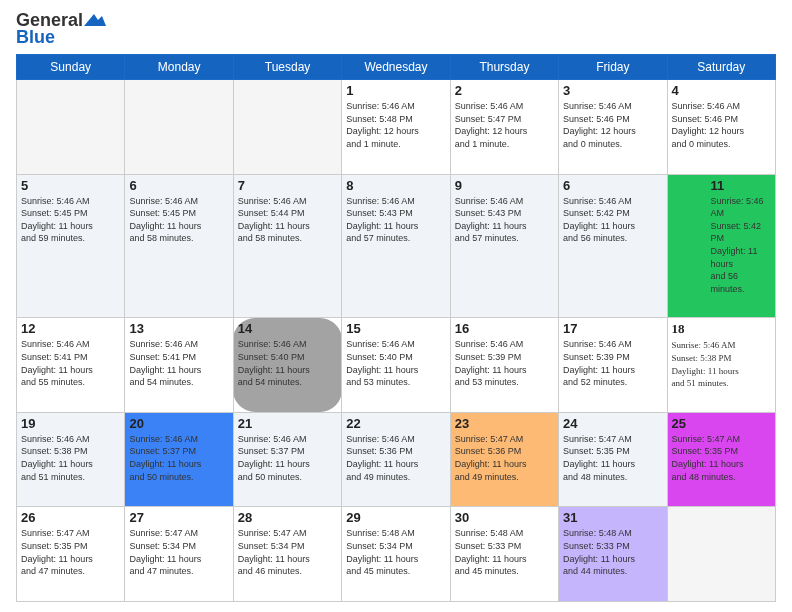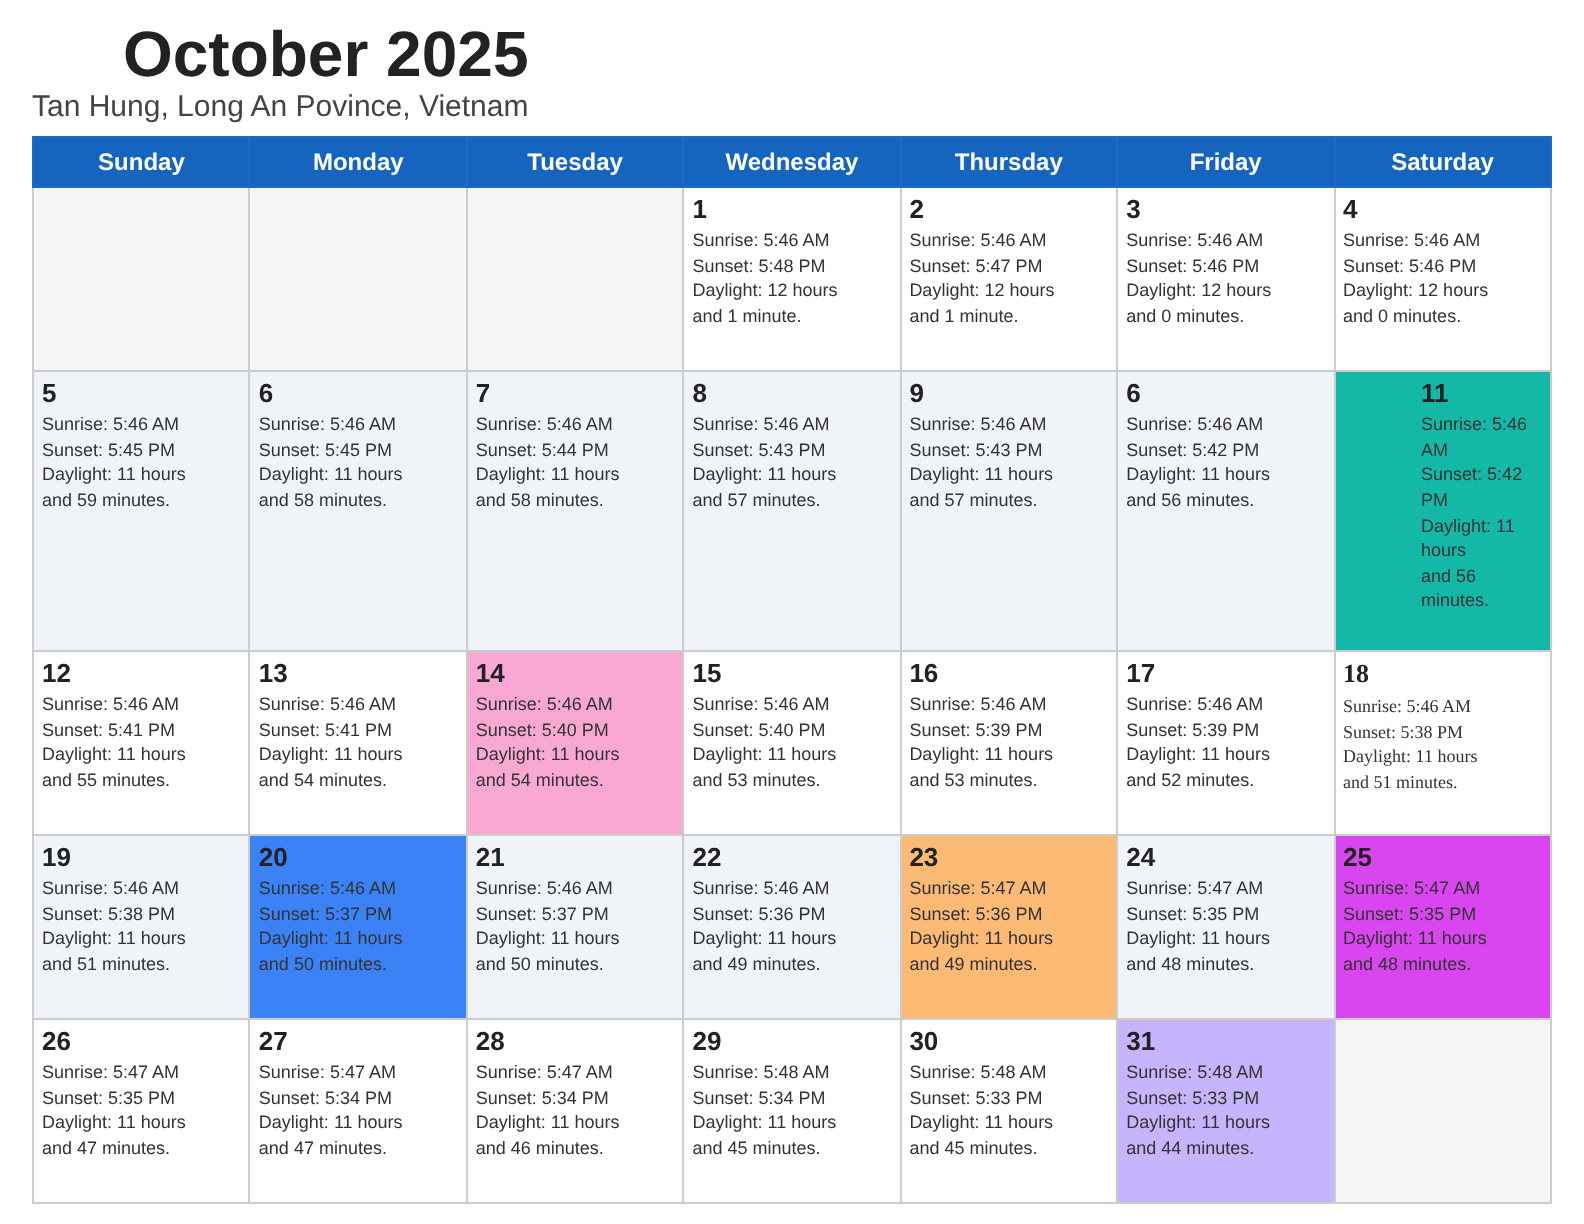--- a/index.html
+++ b/index.html
@@ -49,21 +49,21 @@
       flex: 1;
       border: 1px solid #ccc;
       border-collapse: collapse;
       width: 100%;
       table-layout: fixed;
     }
     .calendar th {
       background: #1565c0;
       color: #fff;
       font-size: 12px;
-      font-weight: bold;
+      font-weight: normal;
       text-align: center;
       padding: 5px 2px;
       border: 1px solid #1a6cc8;
     }
     .calendar td {
       border: 1px solid #ccc;
       vertical-align: top;
       padding: 3px 4px;
       font-size: 9.5px;
       color: #333;
@@ -81,23 +81,28 @@
       font-size: 9px;
       line-height: 1.4;
       color: #333;
     }
   </style>
 </head>
 <body>
 
 <div class="page">
   <div class="header">
-    <div class="title-block">
-      <div class="month-title">October 2025</div>
-      <div class="location-title">Tan Hung, Long An Povince, Vietnam</div>
+    <div class="logo">
+      <div class="logo-row">
+        <span style="font-size:18px;font-weight:bold;color:#333;">General</span>
+        <svg width="22" height="16" viewBox="0 0 22 16" style="margin-left:1px;margin-top:-2px;">
+          <polygon points="0,14 10,2 14,8 18,4 22,14" fill="#1565c0"></polygon>
+        </svg>
+      </div>
+      <span style="font-size:18px;font-weight:bold;color:#1565c0;margin-top:-4px;">Blue</span>
     </div>
   </div>
 
   <table class="calendar">
     <thead>
       <tr>
 
       <th>Sunday</th>
           <th>Monday</th>
           <th>Tuesday</th>
@@ -177,21 +182,21 @@
 Daylight: 11 hours
 and 57 minutes.</div>
           </td>
           <td style="background-color: rgb(240, 244, 248);">
             <span class="day-num">6</span>
             <div class="day-info" style="white-space: pre-line;">Sunrise: 5:46 AM
 Sunset: 5:42 PM
 Daylight: 11 hours
 and 56 minutes.</div>
           </td>
-          <td style="background-color: #14b8a6; padding-left: 43px;">
+          <td style="background-color: #22c55e; padding-left: 43px;">
             <span class="day-num">11</span>
             <div class="day-info" style="white-space: pre-line;">Sunrise: 5:46 AM
 Sunset: 5:42 PM
 Daylight: 11 hours
 and 56 minutes.</div>
           </td>
         </tr>
         <tr>
           <td style="background-color: rgb(255, 255, 255);">
             <span class="day-num">12</span>
@@ -200,21 +205,21 @@
 Daylight: 11 hours
 and 55 minutes.</div>
           </td>
           <td style="background-color: rgb(255, 255, 255);">
             <span class="day-num">13</span>
             <div class="day-info" style="white-space: pre-line;">Sunrise: 5:46 AM
 Sunset: 5:41 PM
 Daylight: 11 hours
 and 54 minutes.</div>
           </td>
-          <td style="background-color: #f9a8d4;">
+          <td style="background-color: #a3a3a3; border-radius: 22px;">
             <span class="day-num">14</span>
             <div class="day-info" style="white-space: pre-line;">Sunrise: 5:46 AM
 Sunset: 5:40 PM
 Daylight: 11 hours
 and 54 minutes.</div>
           </td>
           <td style="background-color: rgb(255, 255, 255);">
             <span class="day-num">15</span>
             <div class="day-info" style="white-space: pre-line;">Sunrise: 5:46 AM
 Sunset: 5:40 PM

